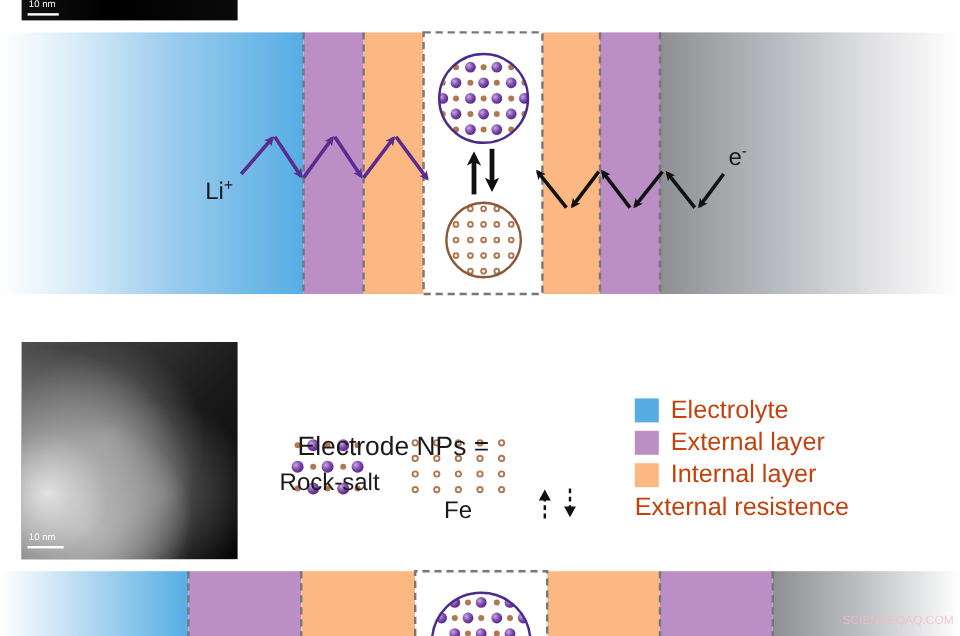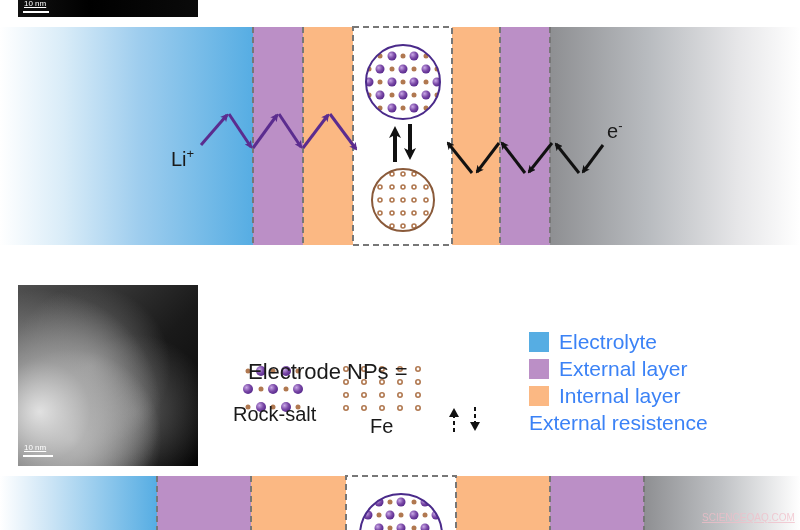--- a/index.html
+++ b/index.html
@@ -1,22 +1,22 @@
 <!DOCTYPE html>
 <html><head>
 <meta charset="utf-8">
 <style>
   html, body { margin:0; padding:0; background:#fff; }
   body { width:800px; height:530px; position:relative; overflow:hidden; font-family:"Liberation Sans", sans-serif; }
-  .abs { position:absolute;text-decoration:underline; }
+  .abs { position:absolute; }
   svg { position:absolute; left:0; top:0; }
   .lbl { position:absolute; color:#1a1a1a; font-family:"Liberation Sans", sans-serif; }
   .legend-item { position:absolute; left:529px; height:24px; display:flex; align-items:center; }
   .legend-swatch { width:20px; height:20px; margin-right:10px; }
-  .legend-text { font-size:21px; color:#3b82f6; white-space:nowrap; }
+  .legend-text { font-size:21px; color:#c2410c; white-space:nowrap; }
 </style>
 </head>
 <body>
 
 <div class="abs" style="left:18px; top:0; width:180px; height:17px; background:linear-gradient(90deg,#111 0%,#000 40%,#0a0a0a 100%);">
   <div class="abs" style="left:5px; top:11px; width:26px; height:2px; background:#fff;"></div>
   <span class="abs" style="left:6px; top:-1px; font-size:8px; color:#fff;">10 nm</span>
 </div>
 
 <div class="abs" style="left:0; top:27px; width:253px; height:218px; background:linear-gradient(90deg,#ffffff 0%,#d9ecf8 25%,#9ecdee 55%,#56ade3 100%);"></div>
@@ -270,21 +270,21 @@
 </svg>
 
 <div class="lbl" style="left:171px; top:146px; font-size:20px;">
   <span>Li</span><sup style="font-size:13px;">+</sup>
 </div>
 <div class="lbl" style="left:607px; top:118px; font-size:20px;">
   <span>e</span><sup style="font-size:13px;">-</sup>
 </div>
 
 <div class="lbl" style="left:248px; top:327px; font-size:22px;margin-top:32px;">Electrode NPs =</div>
-<div class="lbl" style="left:233px; top:403px; font-size:20px;">Rock-salt</div>
+<div class="lbl" style="left:233px; top:391px; font-size:20px;">Rock-salt</div>
 <div class="lbl" style="left:370px; top:415px; font-size:20px;">Fe</div>
 
 <div>
   <div class="legend-item" style="top:330px;">
     <div class="legend-swatch" style="background:#56ade3;"></div>
     <span class="legend-text">Electrolyte</span>
   </div>
   <div class="legend-item" style="top:357px;">
     <div class="legend-swatch" style="background:#bb8fc6;"></div>
     <span class="legend-text">External layer</span>

